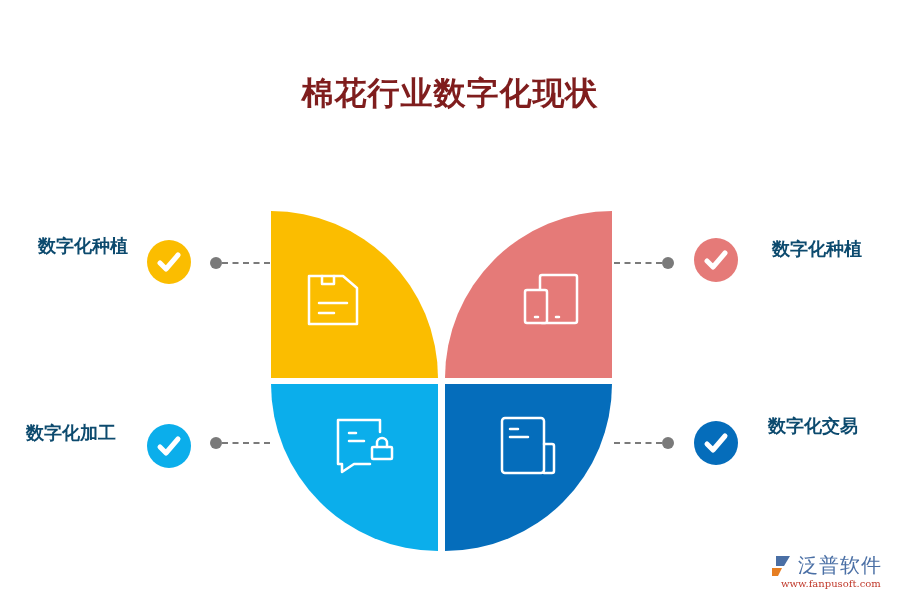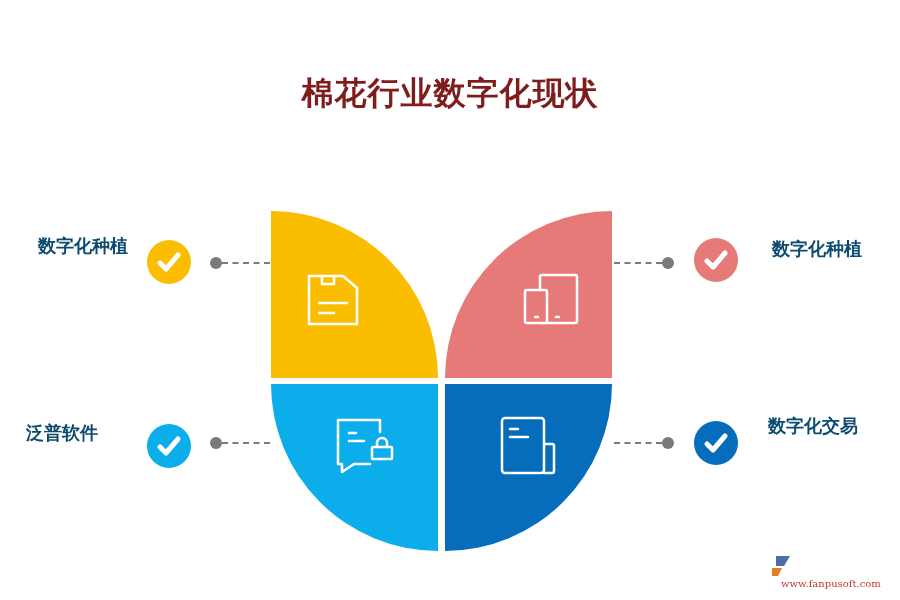--- a/index.html
+++ b/index.html
@@ -80,21 +80,21 @@
 <div class="check" style="left:694px;top:238px;background:#E57A78;">
   <svg width="44" height="44" viewBox="0 0 44 44">
       <path d="M13,23 L19,29 L31,15" fill="none" stroke="#fff" stroke-width="5" stroke-linecap="round" stroke-linejoin="round"></path>
     </svg>
 </div>
 <div class="conn" style="left:614px;top:257px;width:60px;">
   <div class="dash" style="left:0;width:48px;"></div>
   <div class="dot" style="left:48px;"></div>
 </div>
 
-<div class="label" style="left:26px;top:421px;">泛普软件</div>
+<div class="label" style="left:26px;top:421px;">数字化加工</div>
 <div class="check" style="left:147px;top:424px;background:#0BAEEB;">
   <svg width="44" height="44" viewBox="0 0 44 44">
       <path d="M13,23 L19,29 L31,15" fill="none" stroke="#fff" stroke-width="5" stroke-linecap="round" stroke-linejoin="round"></path>
     </svg>
 </div>
 <div class="conn" style="left:210px;top:437px;width:60px;">
   <div class="dot" style="left:0;"></div>
   <div class="dash" style="left:12px;width:48px;"></div>
 </div>
 
@@ -107,14 +107,15 @@
 <div class="conn" style="left:614px;top:437px;width:60px;">
   <div class="dash" style="left:0;width:48px;"></div>
   <div class="dot" style="left:48px;"></div>
 </div>
 
 <div class="logo">
   <svg width="26" height="24" viewBox="0 0 26 24" style="position:absolute;left:2px;top:2px;">
     <path d="M6,2 h14 l-6,10 h-8 z" fill="#4a6fa5"></path>
     <path d="M2,14 h10 l-4,8 h-6 z" fill="#e67e22"></path>
   </svg>
+  <div class="logo-name">泛普软件</div>
   <div class="logo-url">www.fanpusoft.com</div>
 </div>
 
 </body></html>

